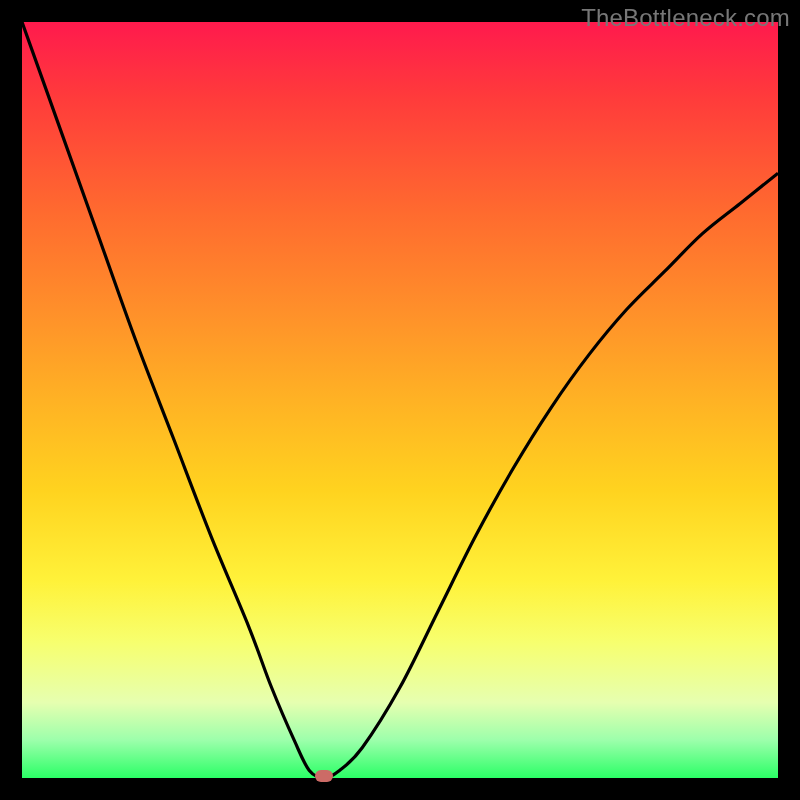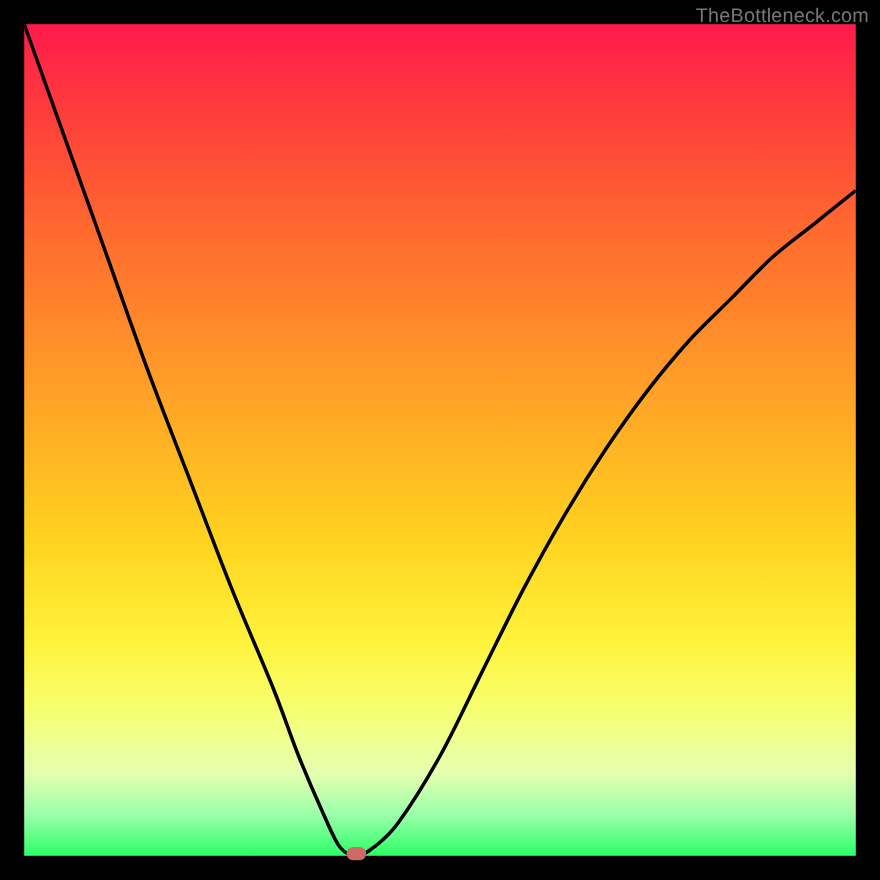--- a/index.html
+++ b/index.html
@@ -29,21 +29,21 @@
       #e6ffb0 90%,
       #9cffab 95%,
       #2bff66 100%
     );
   }
   .watermark {
     position: absolute;
     top: 4px;
     right: 10px;
     color: #777;
-    font-size: 18px;
+    font-size: 24px;
     font-weight: 500;
     letter-spacing: 0.2px;
     font-family: Arial, Helvetica, sans-serif;
   }
   svg.curve {
     position: absolute;
     left: 0;
     top: 0;
     width: 756px;
     height: 756px;

